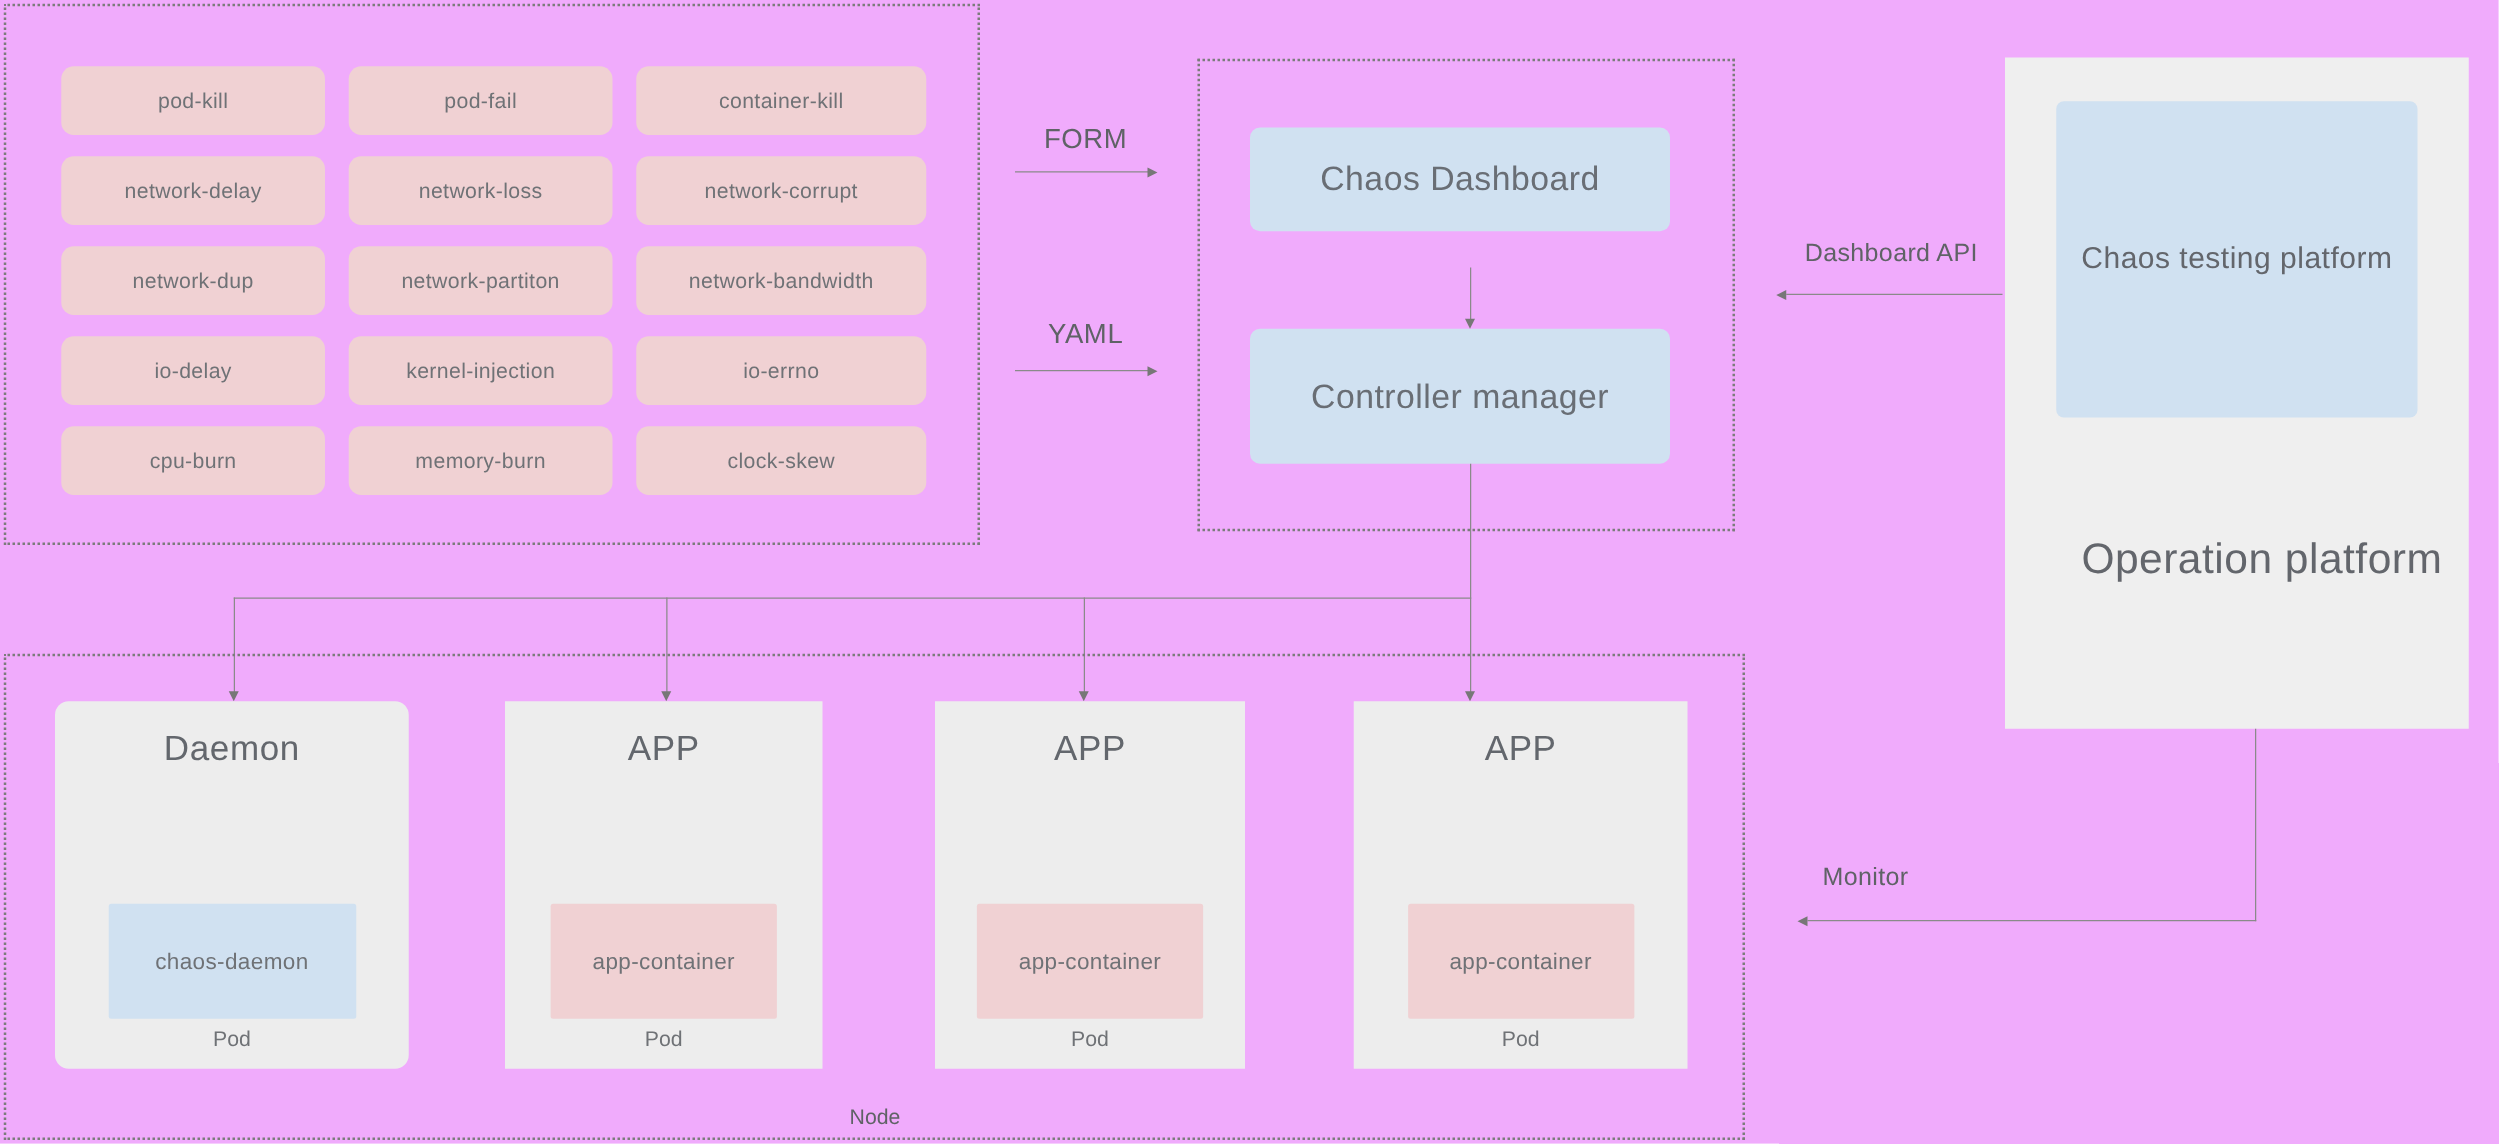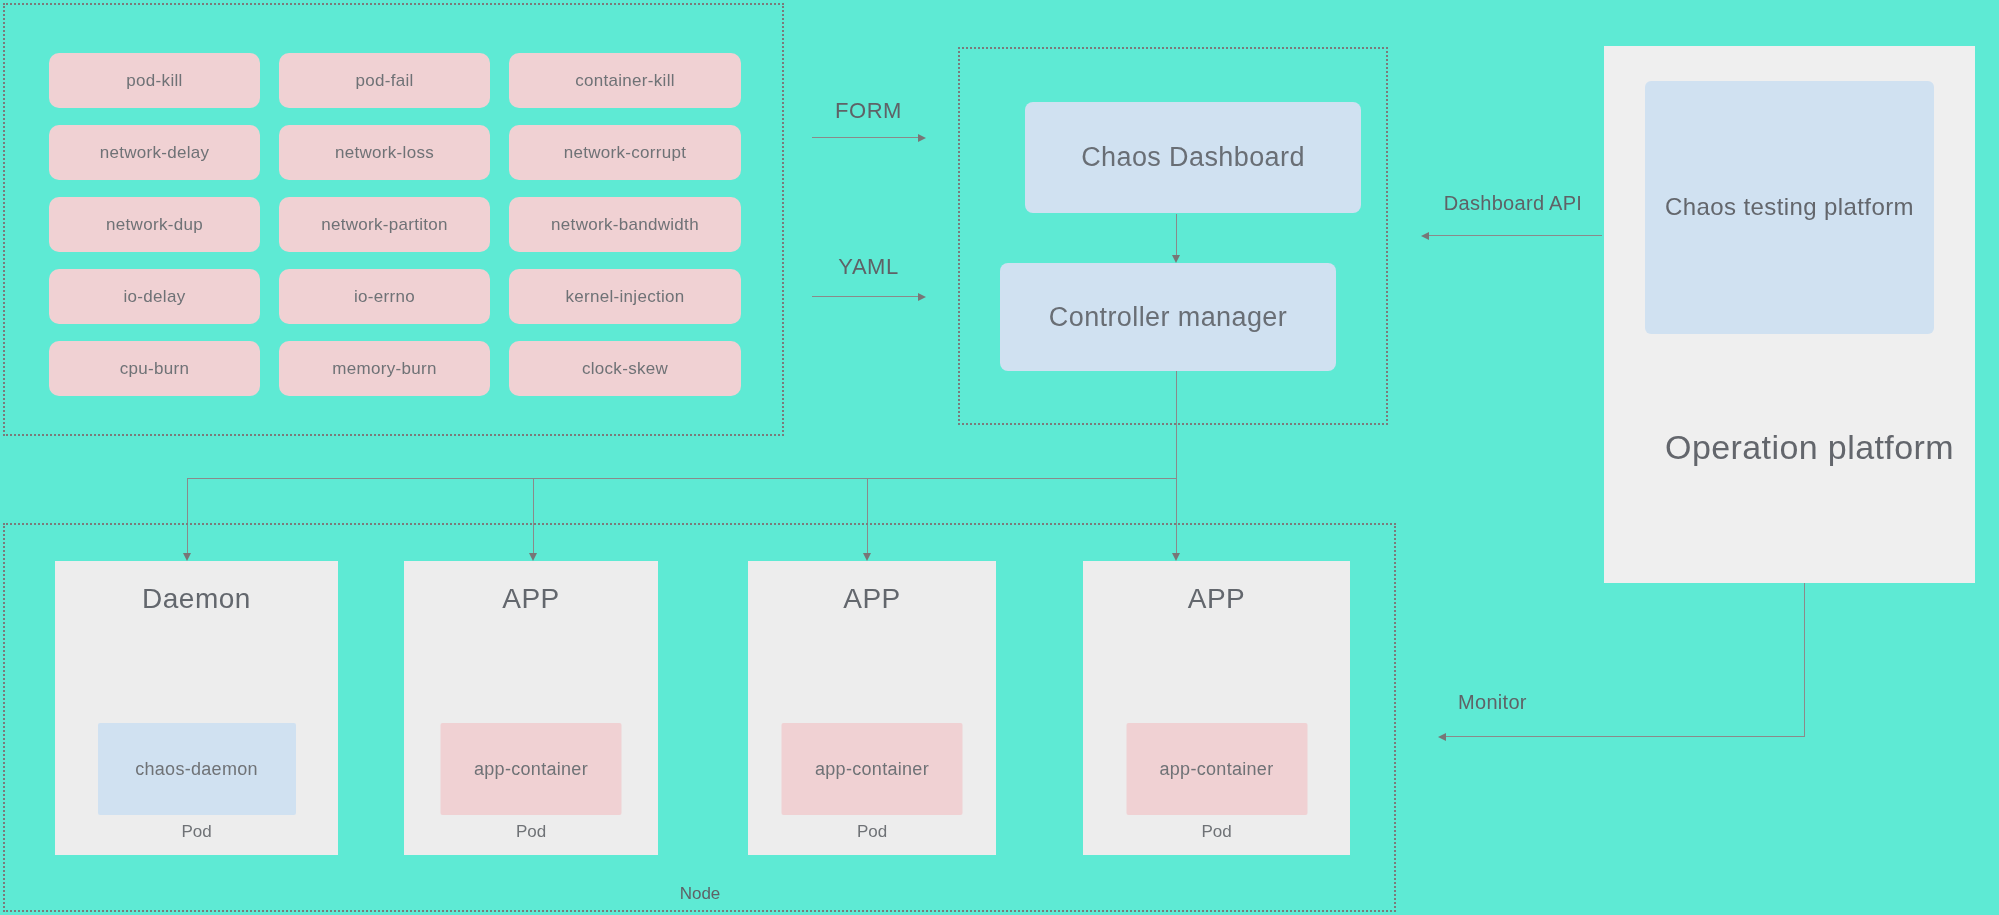--- a/index.html
+++ b/index.html
@@ -1,17 +1,17 @@
 <!DOCTYPE html>
 <html><head>
 <meta charset="utf-8">
 <style>
   html,body{margin:0;padding:0;background:#ffffff;}
   #canvas{
-    position:relative;width:1999px;height:915px;background:#5eead4;
+    position:relative;width:1999px;height:915px;background:#f0abfc;
     font-family:"Liberation Sans",sans-serif;overflow:hidden;text-decoration:underline;
   }
   .abs{position:absolute;}
   .dotted{border:2px dotted #7b7b7b;background:transparent;}
   
   #left-panel{left:3px;top:3px;width:777px;height:429px;}
   #chaos-grid{
     left:44px;top:48px;display:grid;
     grid-template-columns:211px 211px 232px;
     grid-auto-rows:55px;column-gap:19px;row-gap:17px;
@@ -30,26 +30,26 @@
   .arr-right{border-top:4px solid transparent;border-bottom:4px solid transparent;border-left:8px solid #777;}
   .arr-left{border-top:4px solid transparent;border-bottom:4px solid transparent;border-right:8px solid #777;}
   .arr-down{border-left:4px solid transparent;border-right:4px solid transparent;border-top:8px solid #777;}
   
   #control-plane{left:958px;top:47px;width:426px;height:374px;}
   .blue-box{
     background:#d0e1f1;border-radius:8px;
     display:flex;align-items:center;justify-content:center;
     color:#696e75;font-size:27px;letter-spacing:.4px;
   }
-  #dashboard-box{left:1000px;top:102px;width:336px;height:111px;margin-left:25px;}
+  #dashboard-box{left:1000px;top:102px;width:336px;height:83px;}
   #controller-box{left:1000px;top:263px;width:336px;height:108px;}
   
   #node-box{left:3px;top:523px;width:1389px;height:385px;}
   .pod{position:absolute;top:561px;height:294px;background:#ededed;}
-  #pod-daemon{left:55px;width:283px;}
+  #pod-daemon{left:44px;width:283px;border-radius:11px;}
   #pod-app1{left:404px;width:254px;}
   #pod-app2{left:748px;width:248px;}
   #pod-app3{left:1083px;width:267px;}
   .pod-title{padding-top:22px;text-align:center;color:#63676d;font-size:28px;letter-spacing:.5px;}
   .inner-box{
     position:absolute;top:122px;height:92px;left:50%;transform:translateX(-50%);
     display:flex;align-items:center;justify-content:center;
     color:#6f7276;font-size:18px;letter-spacing:.3px;border-radius:2px;margin-top:40px;
   }
   .inner-blue{background:#d0e1f1;width:198px;}
@@ -76,22 +76,22 @@
       <div class="chaos-box">pod-kill</div>
       <div class="chaos-box">pod-fail</div>
       <div class="chaos-box">container-kill</div>
       <div class="chaos-box">network-delay</div>
       <div class="chaos-box">network-loss</div>
       <div class="chaos-box">network-corrupt</div>
       <div class="chaos-box">network-dup</div>
       <div class="chaos-box">network-partiton</div>
       <div class="chaos-box">network-bandwidth</div>
       <div class="chaos-box">io-delay</div>
+      <div class="chaos-box">kernel-injection</div>
       <div class="chaos-box">io-errno</div>
-      <div class="chaos-box">kernel-injection</div>
       <div class="chaos-box">cpu-burn</div>
       <div class="chaos-box">memory-burn</div>
       <div class="chaos-box">clock-skew</div>
     </div>
   </div>
 
   <div class="abs flow-label" style="left:812px;top:98px;width:113px;">FORM</div>
   <div class="abs hline" style="left:812px;top:137px;width:109px;"></div>
   <div class="abs arr arr-right" style="left:918px;top:134px;"></div>
 

